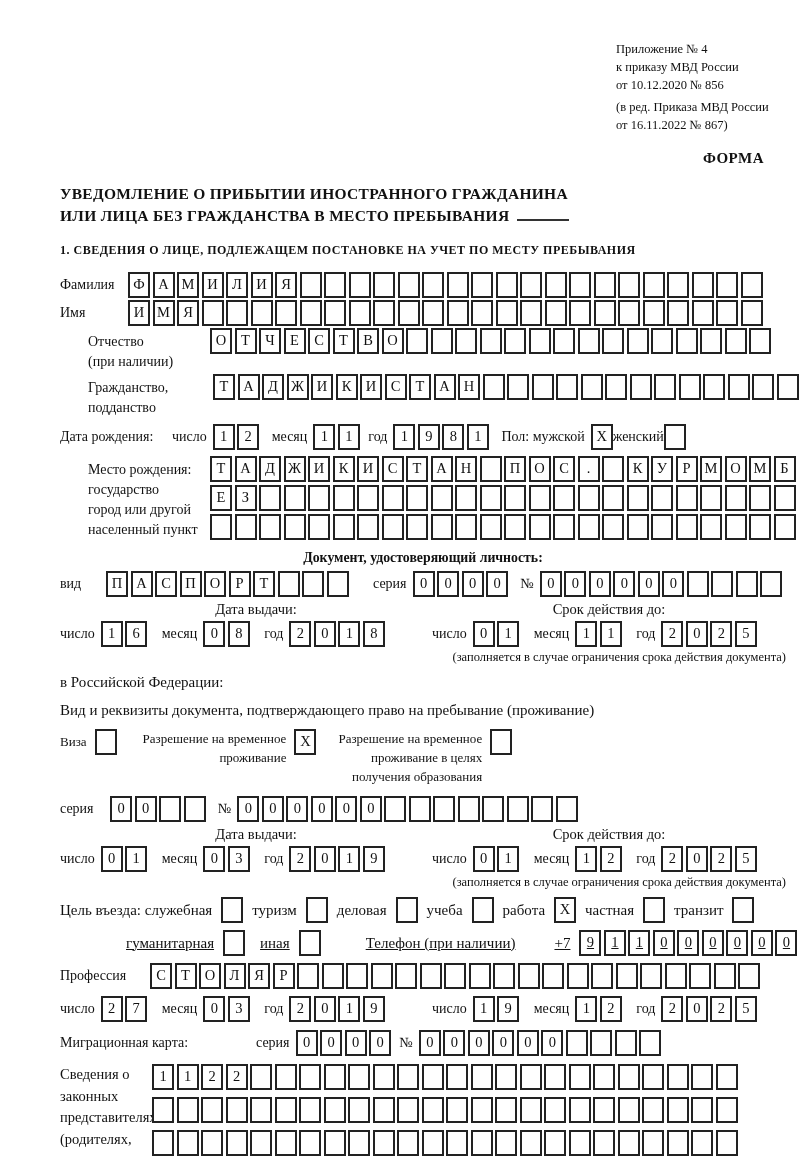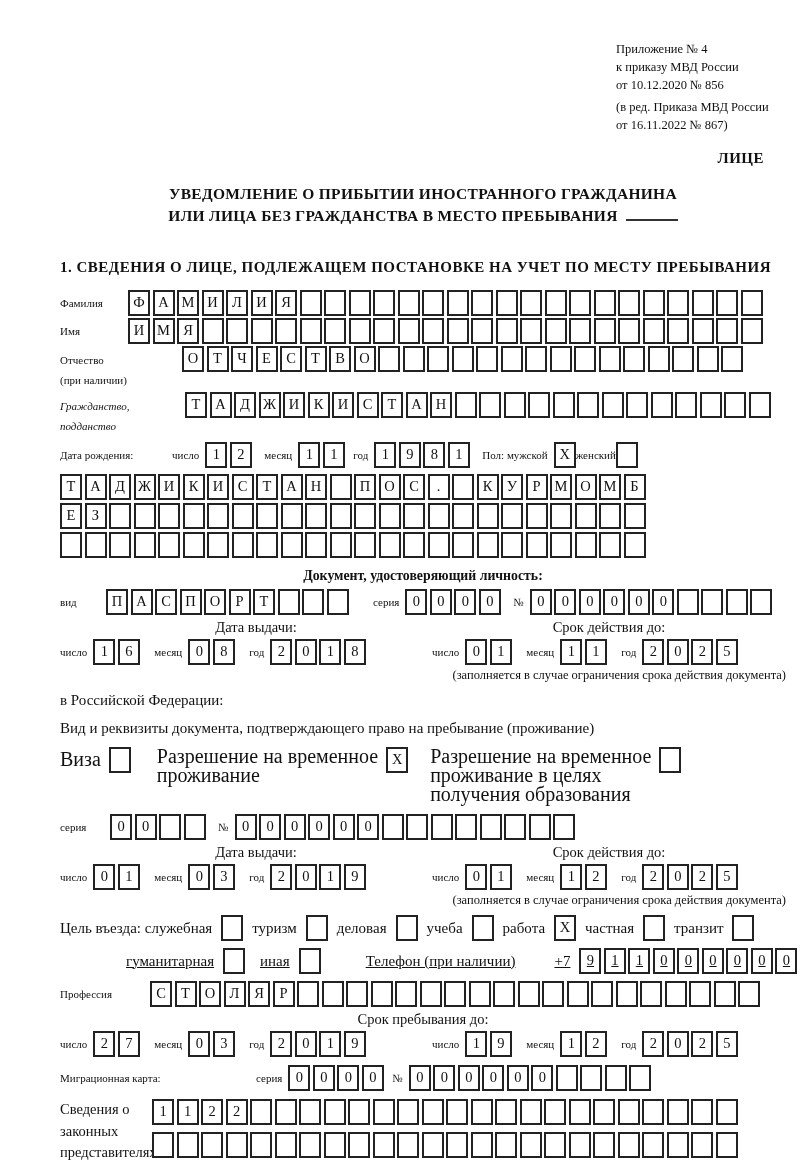--- a/index.html
+++ b/index.html
@@ -1,49 +1,49 @@
 <!DOCTYPE html>
 <html><head>
 <meta charset="utf-8">
 <style>
   html,body{margin:0;padding:0;background:#fff;}
   body{width:800px;height:1163px;font-family:"Liberation Serif",serif;color:#111;overflow:hidden;}
   .page{box-sizing:border-box;width:800px;height:1163px;padding:40px 14px 10px 60px;}
   .annex{margin-left:556px;font-size:12.5px;line-height:18px;}
   .annex-note{margin-top:4px;}
   .forma{text-align:right;margin:16px 22px 0 0;font-weight:bold;font-size:15px;letter-spacing:.5px;}
-  .title{margin-top:16px;text-align:center;font-weight:bold;font-size:15.5px;line-height:22px;letter-spacing:.3px;}
+  .title{margin-top:16px;text-align:left;font-weight:bold;font-size:15.5px;line-height:22px;letter-spacing:.3px;}
   .blank-line{display:inline-block;width:52px;height:13px;border-bottom:2px solid #333;margin-left:8px;}
-  .section1{margin-top:32px;font-weight:bold;font-size:15px;letter-spacing:.5px;white-space:nowrap;}
+  .section1{margin-top:16px;font-weight:bold;font-size:12px;letter-spacing:.5px;white-space:nowrap;}
   .formbody{margin-top:14px;}
   .frow{display:flex;align-items:center;margin-bottom:2px;white-space:nowrap;}
   .frow.top{align-items:flex-start;}
-  .flabel{flex:0 0 auto;font-size:11px;line-height:20px;}
-  .flabel.pt{padding-top:4px;}
-  .w68{width:68px;} .w122{width:122px;} .w125{width:125px;font-style:italic;}
+  .flabel{flex:0 0 auto;font-size:14px;line-height:20px;}
+  .flabel.pt{padding-top:4px;margin-left:28px;}
+  .w68{width:68px;} .w122{width:122px;} .w125{width:125px;}
   .cells{display:inline-flex;flex:0 0 auto;}
   .cell{box-sizing:border-box;flex:0 0 auto;width:22px;height:26px;border:2px solid #222;
         margin-right:2.5px;font-size:14.5px;line-height:21px;text-align:center;background:#fff;}
   .chk{margin-right:0;}
   .stack .cells{margin-bottom:3px;display:flex;}
   .gap6{margin-left:6px;} .gap10{margin-left:10px;} .gap14{} .gap22{margin-left:22px;}
   .center-head{text-align:center;font-weight:bold;font-size:13.8px;margin:7px 0 5px;}
   .dheads{display:flex;font-size:14.5px;margin-top:4px;}
   .dh1{width:372px;text-align:center;box-sizing:border-box;padding-left:20px;}
   .dh2{flex:1;text-align:center;}
   .drow{display:flex;align-items:center;margin-top:3px;white-space:nowrap;}
   .dgroup{display:flex;align-items:center;}
   .dgroup.left{width:372px;}
   .dgroup .flabel{margin-right:6px;}
   .dgroup .cells{margin-right:12px;}
   .dnote{text-align:right;font-size:12.5px;margin-top:3px;}
   .textline{font-size:15px;line-height:22px;margin-top:6px;}
   .visa-row{display:flex;align-items:flex-start;margin-top:8px;}
   .vitem{display:flex;align-items:flex-start;}
-  .vlabel{font-size:20px;line-height:19px;text-align:left;}
+  .vlabel{font-size:13px;line-height:19px;text-align:right;}
   .vlabel.single{padding-top:3px;}
   .visa-row .cell{margin-left:8px;}
   .prow{display:flex;align-items:center;margin-top:7px;white-space:nowrap;}
   .prow .plabel{font-size:15px;}
   .prow > *{margin-right:9px;}
   .rep{display:flex;align-items:flex-start;margin-top:8px;}
   .rep-labels{width:92px;font-size:14.5px;line-height:21.5px;flex:0 0 auto;}
   .rep-right .cells{display:flex;margin-bottom:7px;}
 </style>
 </head>
@@ -54,21 +54,21 @@
   <div class="annex">
     <div>Приложение № 4</div>
     <div>к приказу МВД России</div>
     <div>от 10.12.2020 № 856</div>
     <div class="annex-note">
       <div>(в ред. Приказа МВД России</div>
       <div>от 16.11.2022 № 867)</div>
     </div>
   </div>
 
-  <div class="forma">ЛИЦЕ</div>
+  <div class="forma">ФОРМА</div>
 
   <div class="title">
     <div>УВЕДОМЛЕНИЕ О ПРИБЫТИИ ИНОСТРАННОГО ГРАЖДАНИНА</div>
     <div><span>ИЛИ ЛИЦА БЕЗ ГРАЖДАНСТВА В МЕСТО ПРЕБЫВАНИЯ</span><span class="blank-line"></span></div>
   </div>
 
   <div class="section1">1. СВЕДЕНИЯ О ЛИЦЕ, ПОДЛЕЖАЩЕМ ПОСТАНОВКЕ НА УЧЕТ ПО МЕСТУ ПРЕБЫВАНИЯ</div>
 
   <div class="formbody">
 
@@ -220,20 +220,26 @@
           <span class="cell">8</span>
           <span class="cell">1</span>
         </span>
       <span class="flabel gap10">Пол: мужской</span>
       <span class="cell chk gap6">X</span>
       <span class="flabel gap14">женский</span>
       <span class="cell chk gap14"></span>
     </div>
 
     <div class="frow top" style="margin-top:6px;">
+      <span class="flabel w122 pt">
+        <span>Место рождения:</span><br>
+        <span>государство</span><br>
+        <span>город или другой</span><br>
+        <span>населенный пункт</span>
+      </span>
       <span class="stack">
         <span class="cells">
             <span class="cell">Т</span>
             <span class="cell">А</span>
             <span class="cell">Д</span>
             <span class="cell">Ж</span>
             <span class="cell">И</span>
             <span class="cell">К</span>
             <span class="cell">И</span>
             <span class="cell">С</span>
@@ -559,21 +565,20 @@
           <span class="cell"></span>
           <span class="cell"></span>
           <span class="cell"></span>
           <span class="cell"></span>
           <span class="cell"></span>
         </span>
     </div>
 
     <div>
       <div class="dheads">
-        <span class="dh2">Срок пребывания до:</span>
       </div>
       <div class="drow">
         <span class="dgroup left">
           <span class="flabel">число</span>
           <span class="cells">
               <span class="cell">2</span>
               <span class="cell">7</span>
             </span>
           <span class="flabel">месяц</span>
           <span class="cells">

